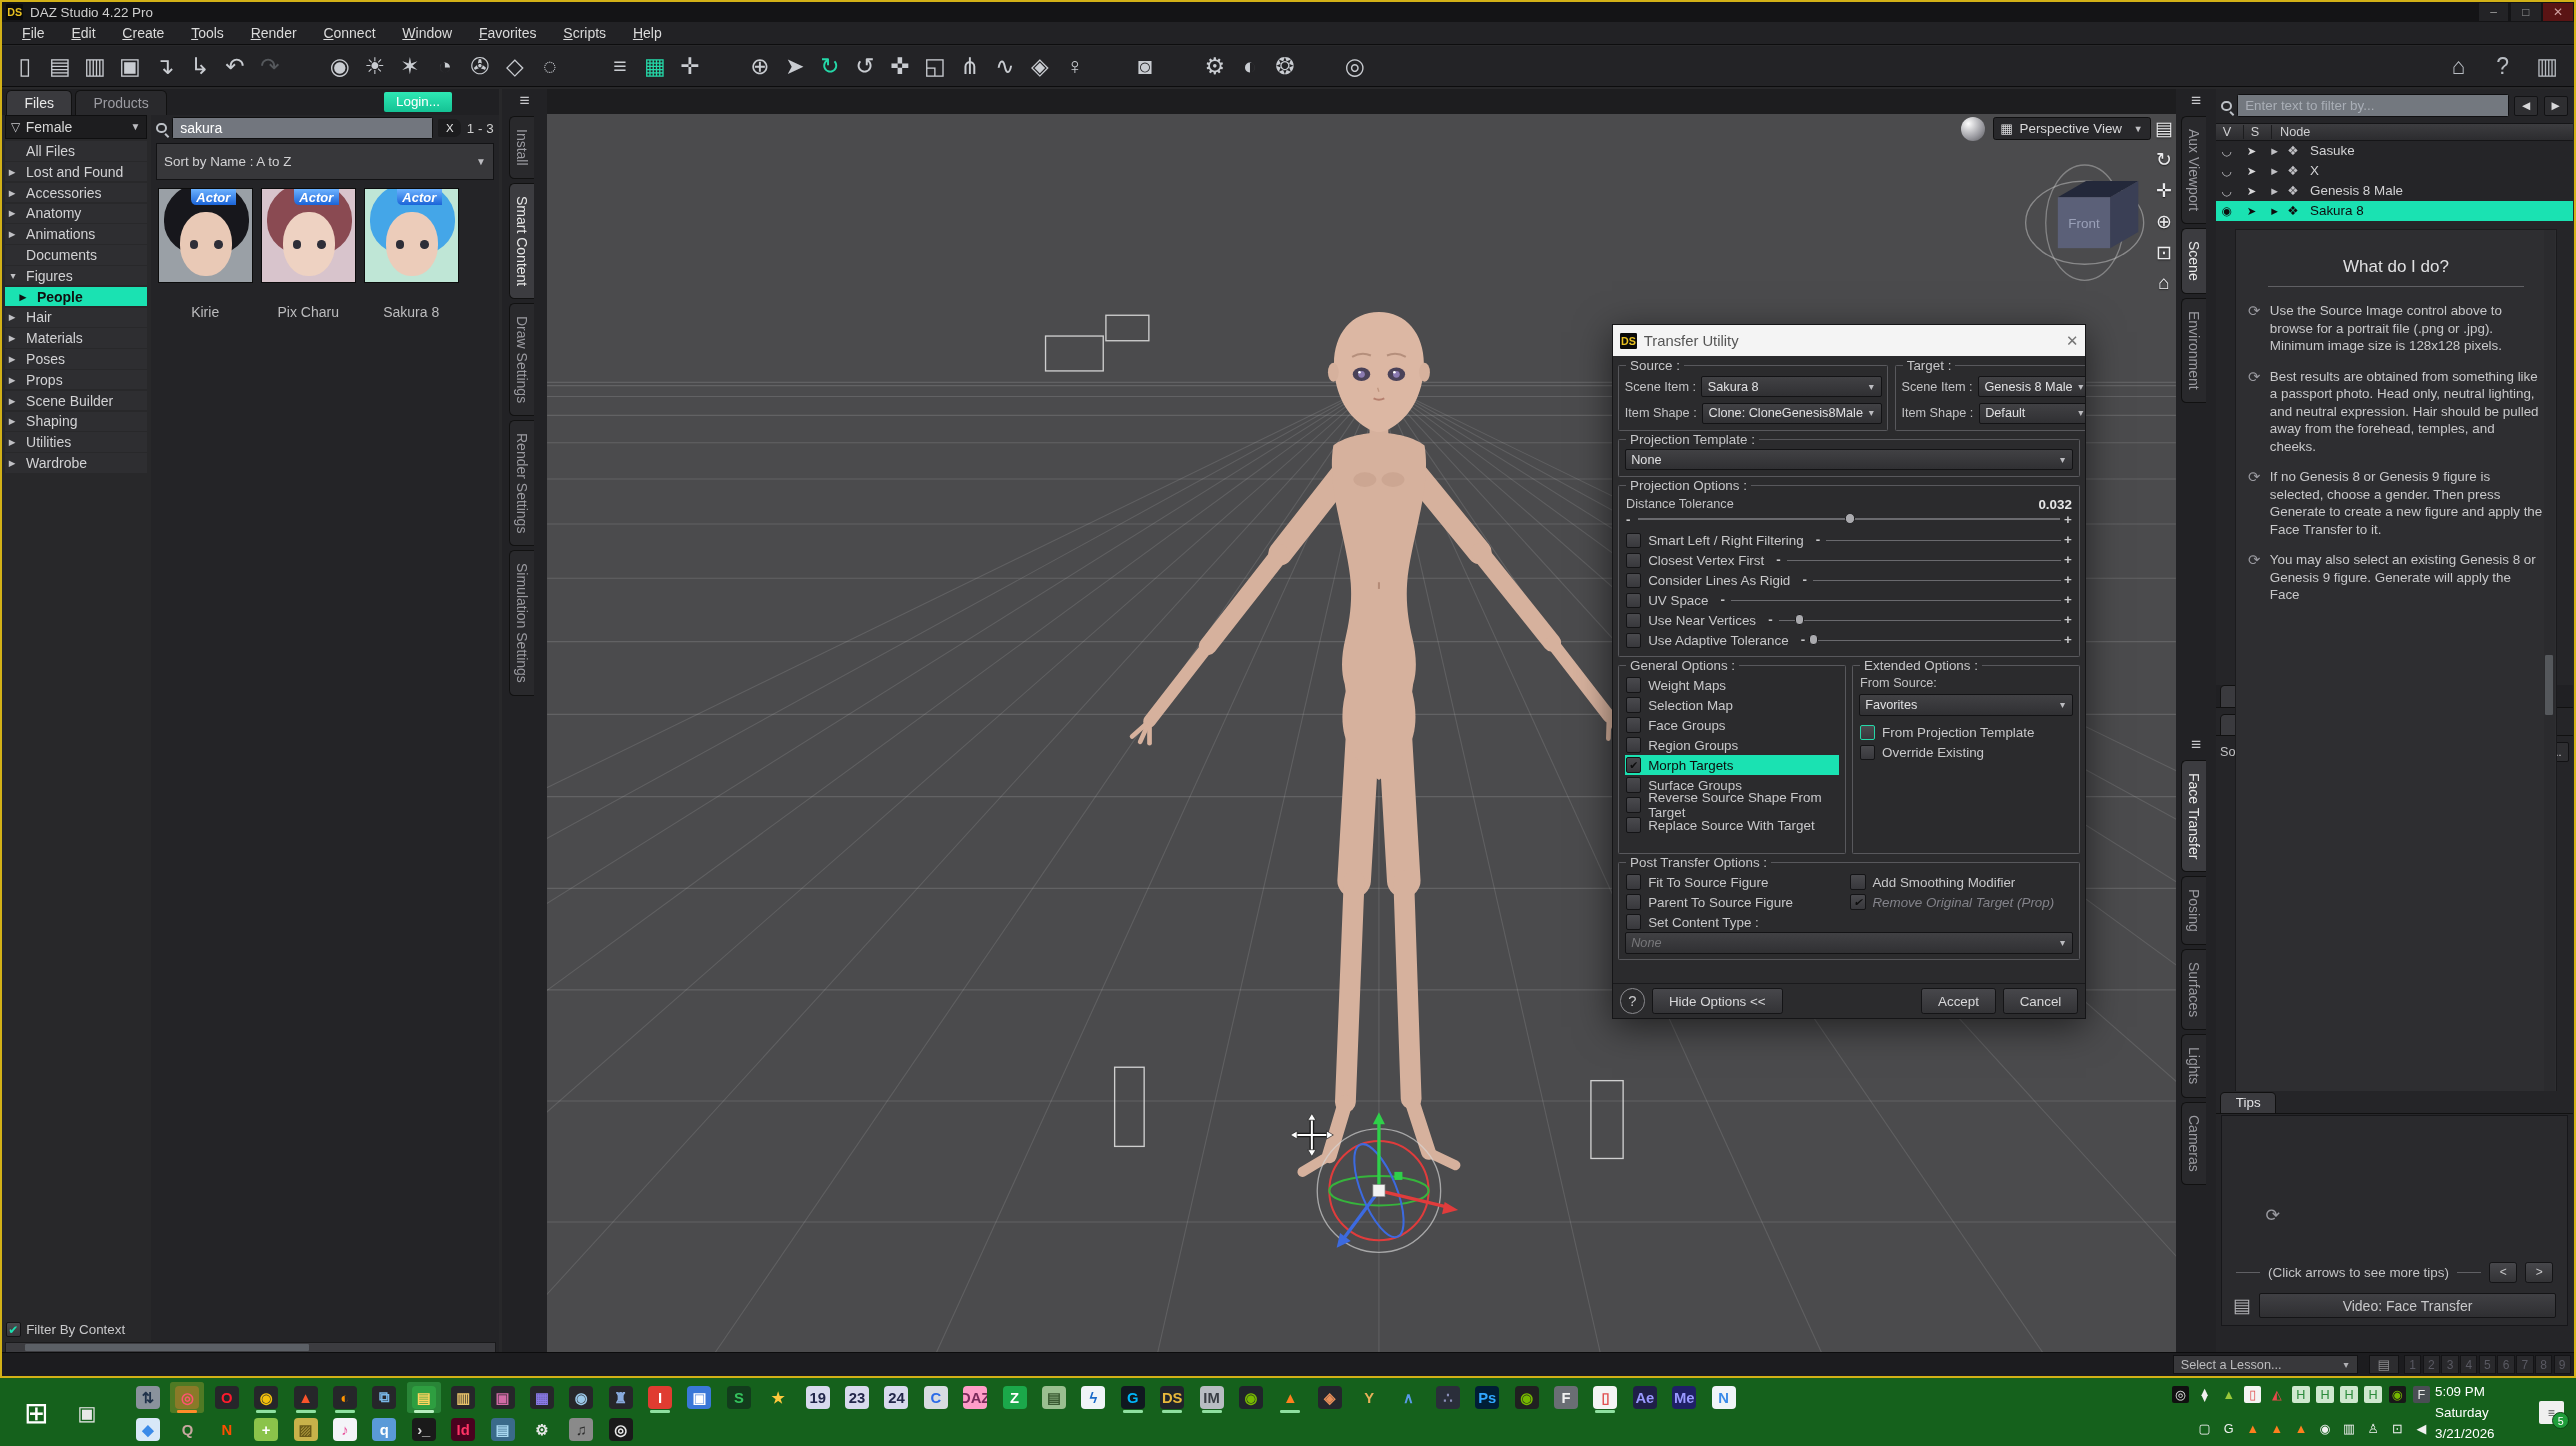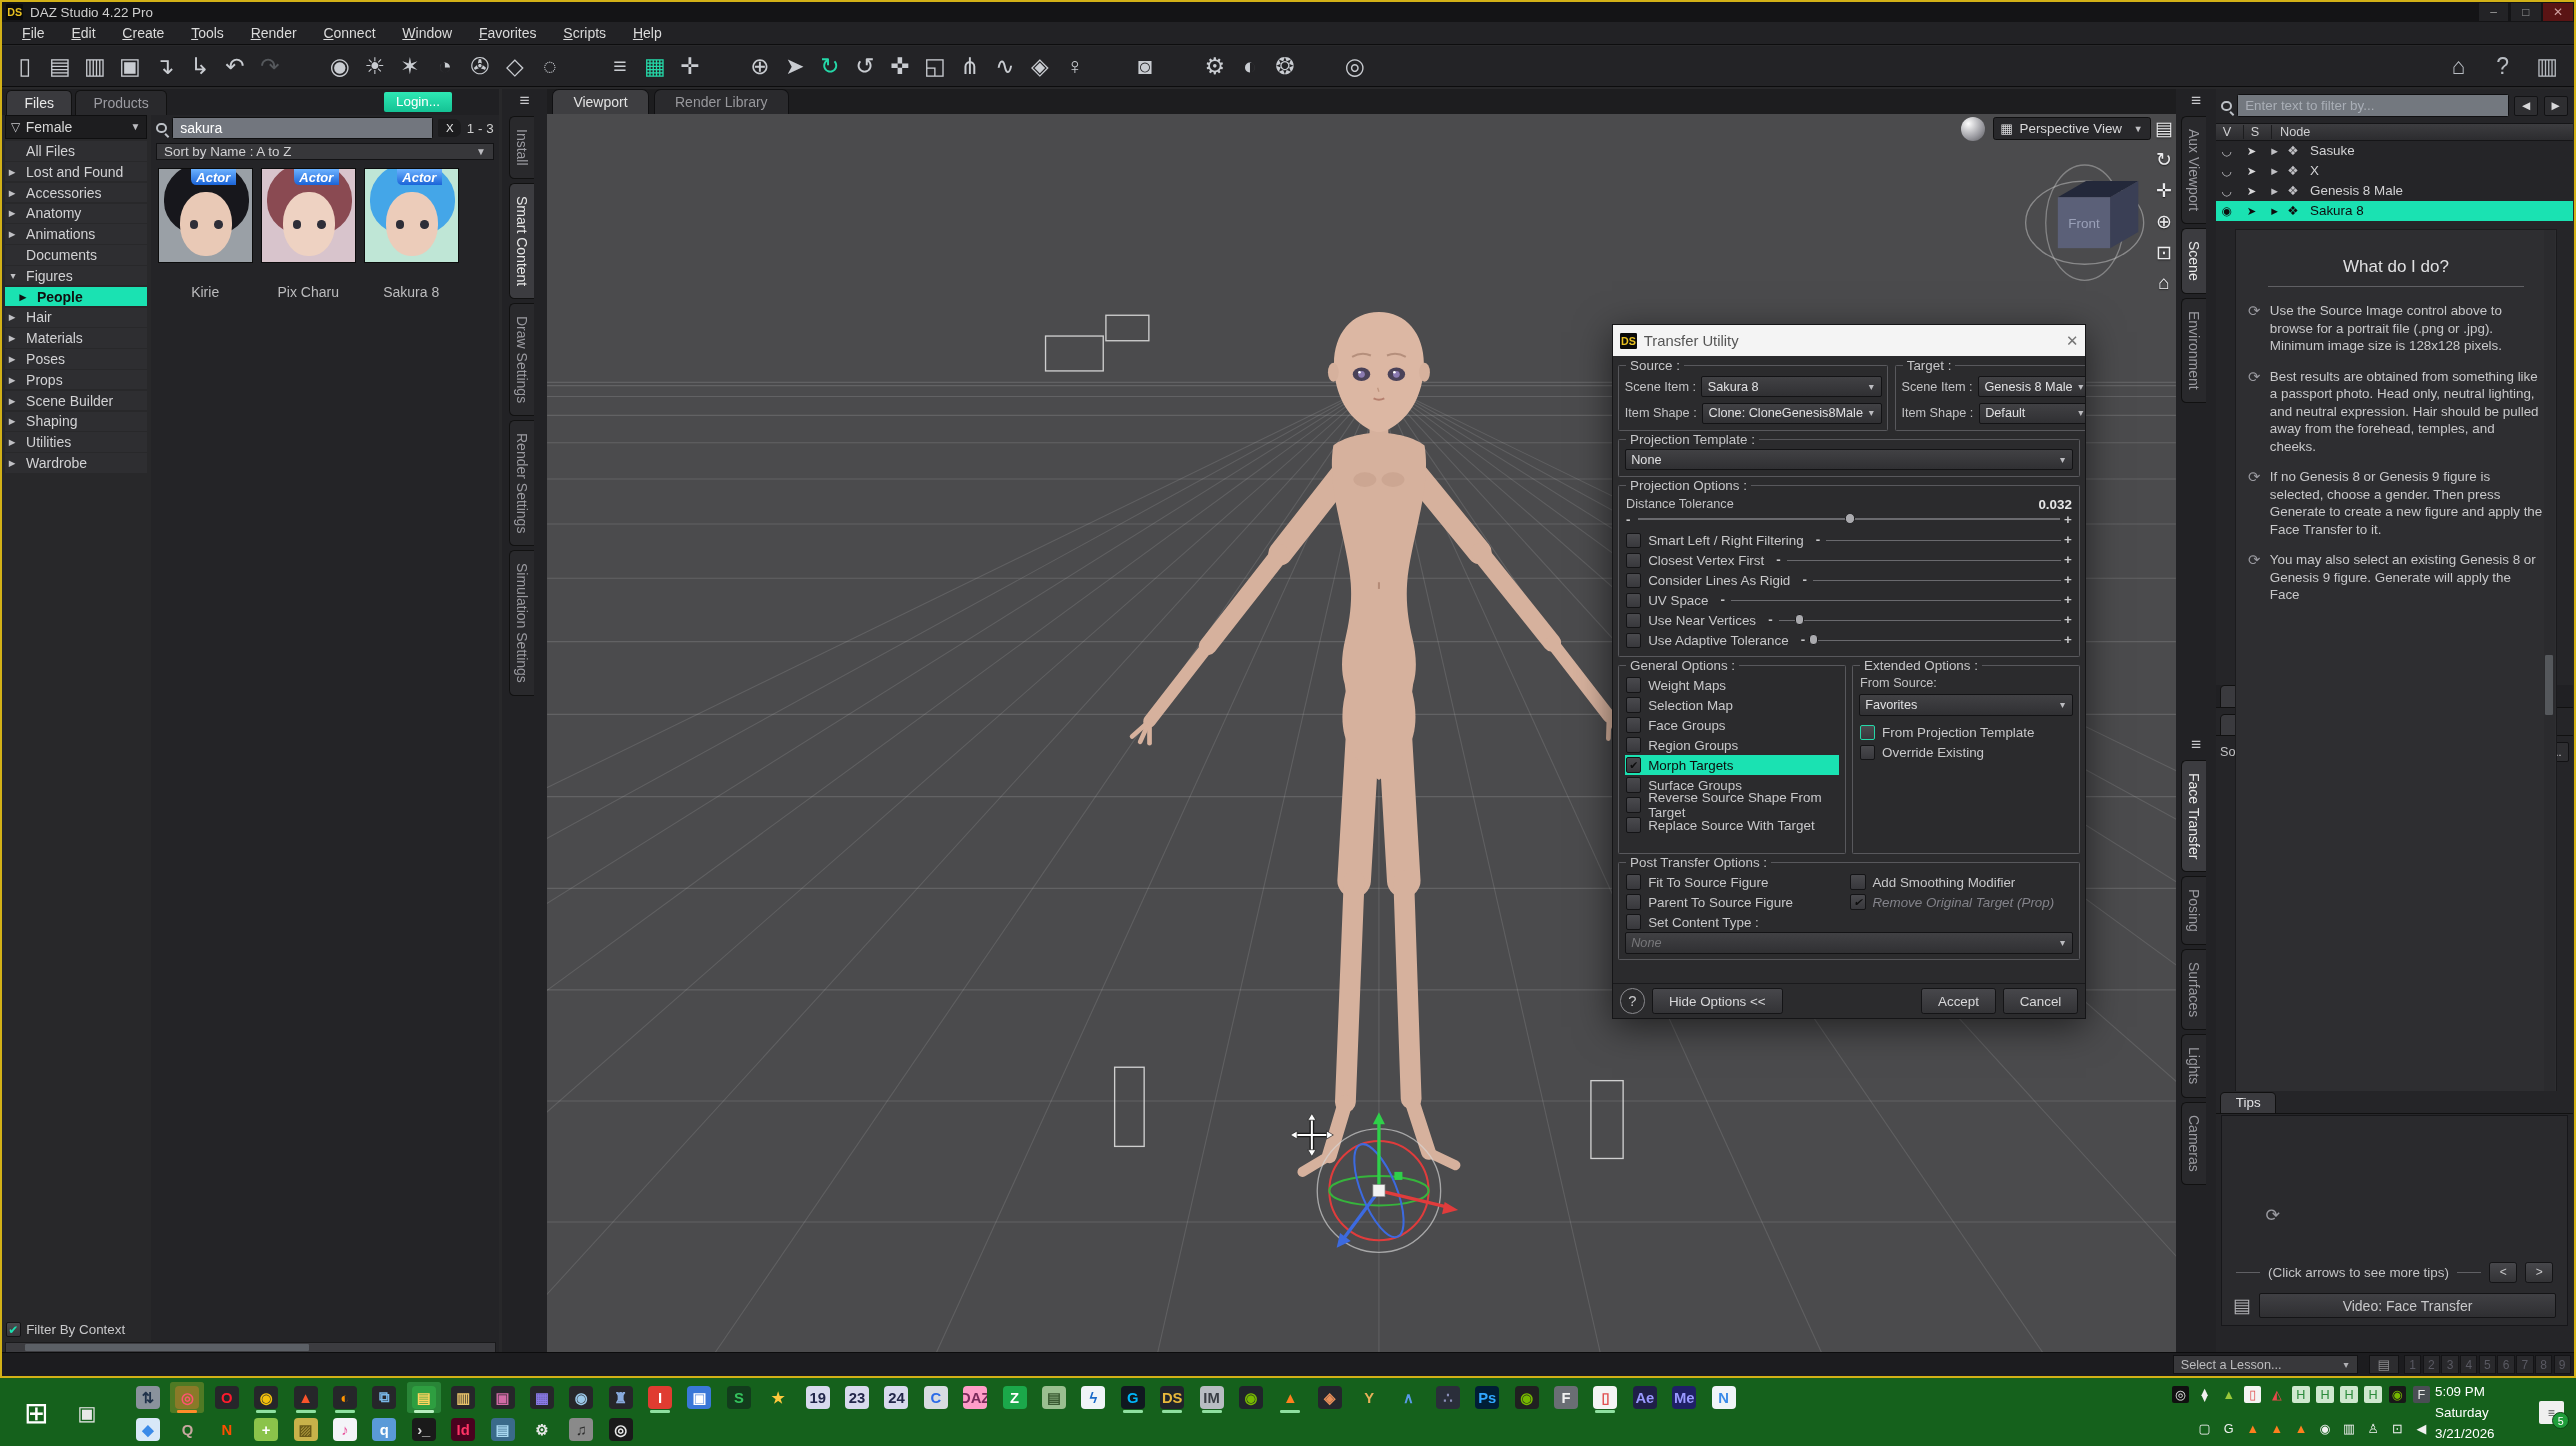--- a/index.html
+++ b/index.html
@@ -43,21 +43,21 @@
   .cat-item.selected{background:#1ae2b2;color:#101010;font-weight:bold}
   .cat-item.selected .arr{color:#101010}
   .content-col{position:absolute;left:149px;top:0;right:0;bottom:0;background:#242427}
   .search-row{display:flex;align-items:center;gap:5.4px;height:27px;padding:0 5.4px}
   .mag{width:10.7px;height:10.7px;border:2px solid #bcc0c6;border-radius:50%;position:relative;flex:none}
   .mag::after{content:"";position:absolute;width:2px;height:5.4px;background:#bcc0c6;left:8px;top:8.7px;transform:rotate(-45deg)}
   .search-input{flex:1;height:21.5px;background:#72767e;border:0.7px solid #0f0f10;border-radius:1.3px;color:#fff;font-size:14px;padding:0 6.7px;font-family:"Liberation Sans",sans-serif}
   .search-input::placeholder{color:#aab0b8}
   .clear-x{width:23px;height:17.4px;background:#1c1c1e;color:#e8e8e8;display:flex;align-items:center;justify-content:center;font-size:11.4px;border-radius:2px 6.7px 6.7px 2px}
   .count{font-size:13.4px;color:#cfcfcf;white-space:nowrap}
-  .sort-row{margin:1.3px 5.4px 5.4px 5.4px;height:17px;background:#37373a;border:0.7px solid #131315;display:flex;align-items:center;padding:0 6.7px;color:#d2d2d4;font-size:13.4px}
+  .sort-row{margin:1.3px 5.4px 5.4px 5.4px;height:37px;background:#37373a;border:0.7px solid #131315;display:flex;align-items:center;padding:0 6.7px;color:#d2d2d4;font-size:13.4px}
   .sort-row::after{content:"▼";margin-left:auto;font-size:10px;color:#bcbcc0}
   .thumb-grid{display:flex;gap:8px;padding:2.7px 6.7px}
   .thumb{width:95px}
   .thumb-img{width:95px;height:95px;border:1.3px solid #0c0c0c;position:relative;overflow:hidden}
   .badge{position:absolute;right:16px;top:0;background:linear-gradient(#6cb2ff,#1b64d8);color:#fff;font-style:italic;font-weight:bold;font-size:13px;padding:0.7px 5.4px;border-radius:0 0 0 5.4px}
   .thumb-label{text-align:center;color:#bcbcbe;font-size:14px;margin-top:21.5px}
   .hair{position:absolute;left:5.4px;top:-6.7px;width:85px;height:74px;border-radius:50% 50% 46% 46%}
   .face{position:absolute;left:21.5px;top:23px;width:52px;height:64px;border-radius:48%}
   .eye{position:absolute;top:28px;width:8.7px;height:8.7px;border-radius:50%;background:#2e2e38}
   .footer-row{position:absolute;left:4px;bottom:16px;display:flex;align-items:center;gap:5.4px}
@@ -425,25 +425,20 @@
 
     <div class="vtab">Install</div>
         <div class="vtab active">Smart Content</div>
         <div class="vtab">Draw Settings</div>
         <div class="vtab">Render Settings</div>
         <div class="vtab">Simulation Settings</div>
       </div>
   </div>
 
   <div class="viewport">
-    <div class="vp-tabs">
-
-    <span class="vp-tab active">Viewport</span>
-        <span class="vp-tab">Render Library</span>
-      </div>
     <div class="canvas">
       <svg id="vp-grid" width="1629" height="1239" viewBox="0 0 2428 1847">
           <line x1="0" y1="400" x2="2428" y2="400" stroke="rgba(215,215,215,0.22)" stroke-width="1.6"></line>
           <line x1="0" y1="404.9054277900779" x2="2428" y2="404.9054277900779" stroke="rgba(215,215,215,0.17)" stroke-width="1.6"></line>
           <line x1="0" y1="421.0300293111743" x2="2428" y2="421.0300293111743" stroke="rgba(215,215,215,0.17)" stroke-width="1.6"></line>
           <line x1="0" y1="449.275554715503" x2="2428" y2="449.275554715503" stroke="rgba(215,215,215,0.17)" stroke-width="1.6"></line>
           <line x1="0" y1="490.157709328308" x2="2428" y2="490.157709328308" stroke="rgba(215,215,215,0.17)" stroke-width="1.6"></line>
           <line x1="0" y1="544.0502101543981" x2="2428" y2="544.0502101543981" stroke="rgba(215,215,215,0.17)" stroke-width="1.6"></line>
           <line x1="0" y1="611.248927583325" x2="2428" y2="611.248927583325" stroke="rgba(215,215,215,0.17)" stroke-width="1.6"></line>
           <line x1="0" y1="691.999945998903" x2="2428" y2="691.999945998903" stroke="rgba(215,215,215,0.17)" stroke-width="1.6"></line>

